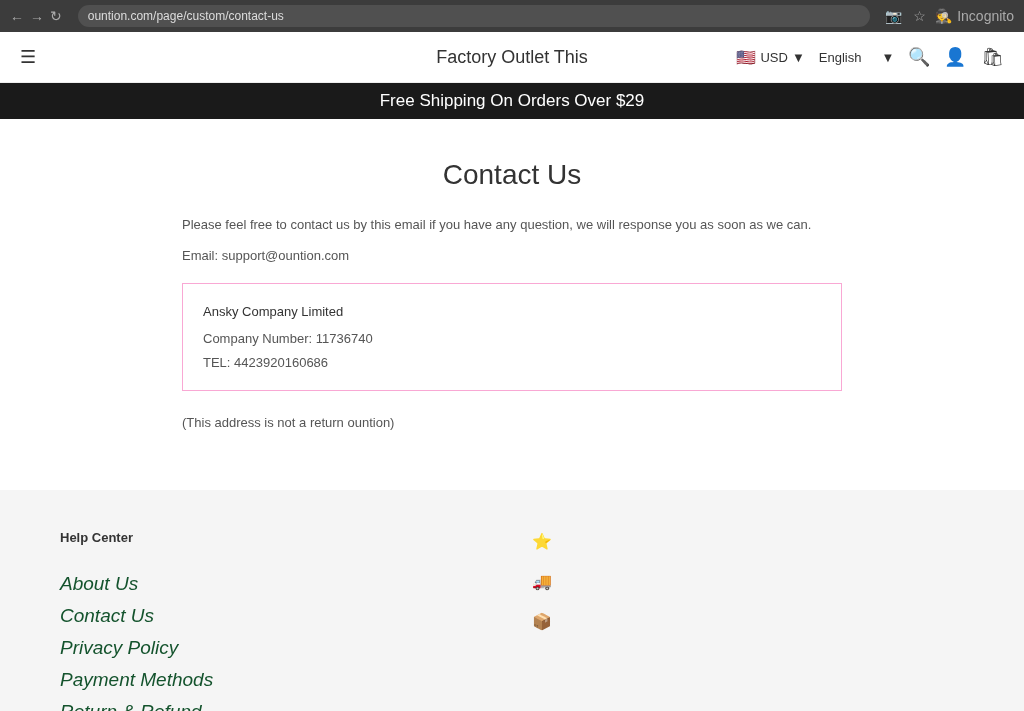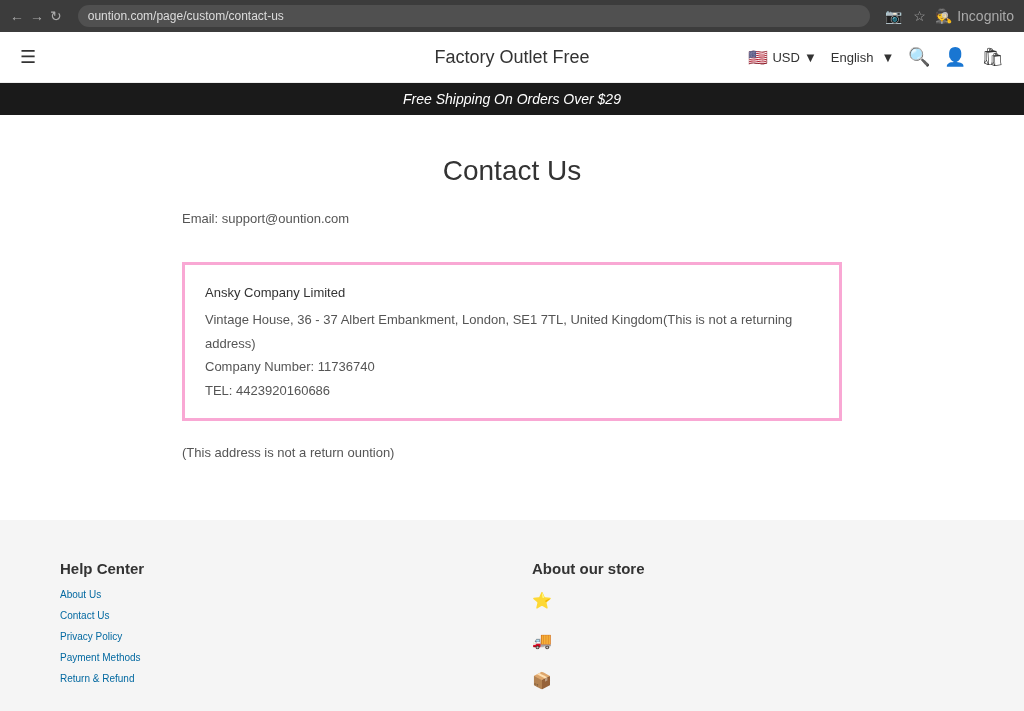--- a/index.html
+++ b/index.html
@@ -88,34 +88,33 @@
       display: flex;
       align-items: center;
       gap: 4px;
       font-size: 13px;
       cursor: pointer;
     }
     .flag-icon { font-size: 16px; }
     .language-selector {
       display: flex;
       align-items: center;
-      gap: 8px;
+      gap: 20px;
       font-size: 13px;
       cursor: pointer;
     }
     .header-icon { font-size: 18px; cursor: pointer; color: #333; }
 
     
     .promo-banner {
       background: #1a1a1a;
       color: #fff;
       text-align: center;
       padding: 8px;
-      font-size: 14px;
-      font-style: italic;
+      font-size: 17px;
     }
 
     
     .main-content {
       max-width: 700px;
       margin: 0 auto;
       padding: 40px 20px 60px;
     }
     .page-title {
       font-size: 28px;
@@ -126,24 +125,24 @@
     }
     .contact-intro {
       font-size: 13px;
       color: #555;
       margin-bottom: 12px;
       line-height: 1.6;
     }
     .contact-email {
       font-size: 13px;
       color: #555;
-      margin-bottom: 36px;
+      margin-bottom: 20px;
     }
     .address-box {
-      border: 3px solid #f9a8d4;
+      border: 1px solid #f9a8d4;
       padding: 16px 20px;
       margin-bottom: 24px;
       font-size: 13px;
       color: #555;
       line-height: 1.8;
     }
     .address-box .company-name {
       font-weight: 500;
       color: #333;
       margin-bottom: 4px;
@@ -160,32 +159,33 @@
     }
     .footer-columns {
       display: flex;
       gap: 40px;
       margin-bottom: 30px;
     }
     .footer-col {
       flex: 1;
     }
     .footer-col-title {
-      font-size: 15px;
+      font-size: 13px;
       font-weight: 600;
       color: #333;
-      margin-bottom: 12px;
+      margin-bottom: 28px;
     }
     .footer-link {
       display: block;
-      font-size: 10px;
-      color: #0369a1;
+      font-size: 19px;
+      color: #14532d;
       text-decoration: none;
       margin-bottom: 10px;
       cursor: pointer;
+      font-style: italic;
     }
     .store-feature {
       display: flex;
       align-items: flex-start;
       gap: 8px;
       margin-bottom: 16px;
       font-size: 13px;
       color: #555;
       line-height: 1.5;
     }
@@ -210,21 +210,21 @@
       <span>🕵</span>
       <span>Incognito</span>
     </span>
   </div>
 </div>
 
 <header class="site-header">
   <div class="header-left">
     <span class="hamburger-icon">☰</span>
   </div>
-  <div class="site-title">Factory Outlet Free</div>
+  <div class="site-title">Factory Outlet This</div>
   <div class="header-right">
     <div class="currency-selector">
       <span class="flag-icon">🇺🇸</span>
       <span>USD</span>
       <span>▼</span>
     </div>
     <div class="language-selector">
       <span>English</span>
       <span>▼</span>
     </div>
@@ -233,27 +233,27 @@
     <span class="header-icon">🛍</span>
   </div>
 </header>
 
 <div class="promo-banner">
   <span>Free Shipping On Orders Over $29</span>
 </div>
 
 <main class="main-content">
   <h1 class="page-title">Contact Us</h1>
+  <p class="contact-intro">Please feel free to contact us by this email if you have any question, we will response you as soon as we can.</p>
   <p class="contact-email">
     <span>Email:</span>
     <span>support@ountion.com</span>
   </p>
   <div class="address-box">
     <div class="company-name">Ansky Company Limited</div>
-    <div>Vintage House, 36 - 37 Albert Embankment,  London,  SE1 7TL,  United Kingdom(This is not a returning address)</div>
     <div>
       <span>Company Number:</span>
       <span>11736740</span>
     </div>
     <div>
       <span>TEL:</span>
       <span>4423920160686</span>
     </div>
   </div>
   <p class="return-note">(This address is not a return ountion)</p>
@@ -266,21 +266,20 @@
       <div class="footer-col-title">Help Center</div>
       <a class="footer-link">About Us</a>
       <a class="footer-link">Contact Us</a>
       <a class="footer-link">Privacy Policy</a>
       <a class="footer-link">Payment Methods</a>
       <a class="footer-link">Return &amp; Refund</a>
 
     </div>
 
     <div class="footer-col">
-      <div class="footer-col-title">About our store</div>
       <div class="store-feature">
         <span class="feature-icon">⭐</span>
       </div>
       <div class="store-feature">
         <span class="feature-icon">🚚</span>
       </div>
       <div class="store-feature">
         <span class="feature-icon">📦</span>
       </div>
 

